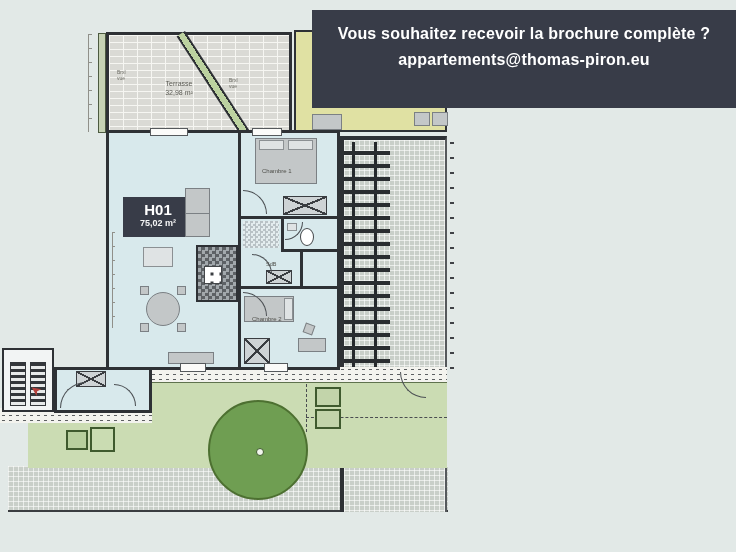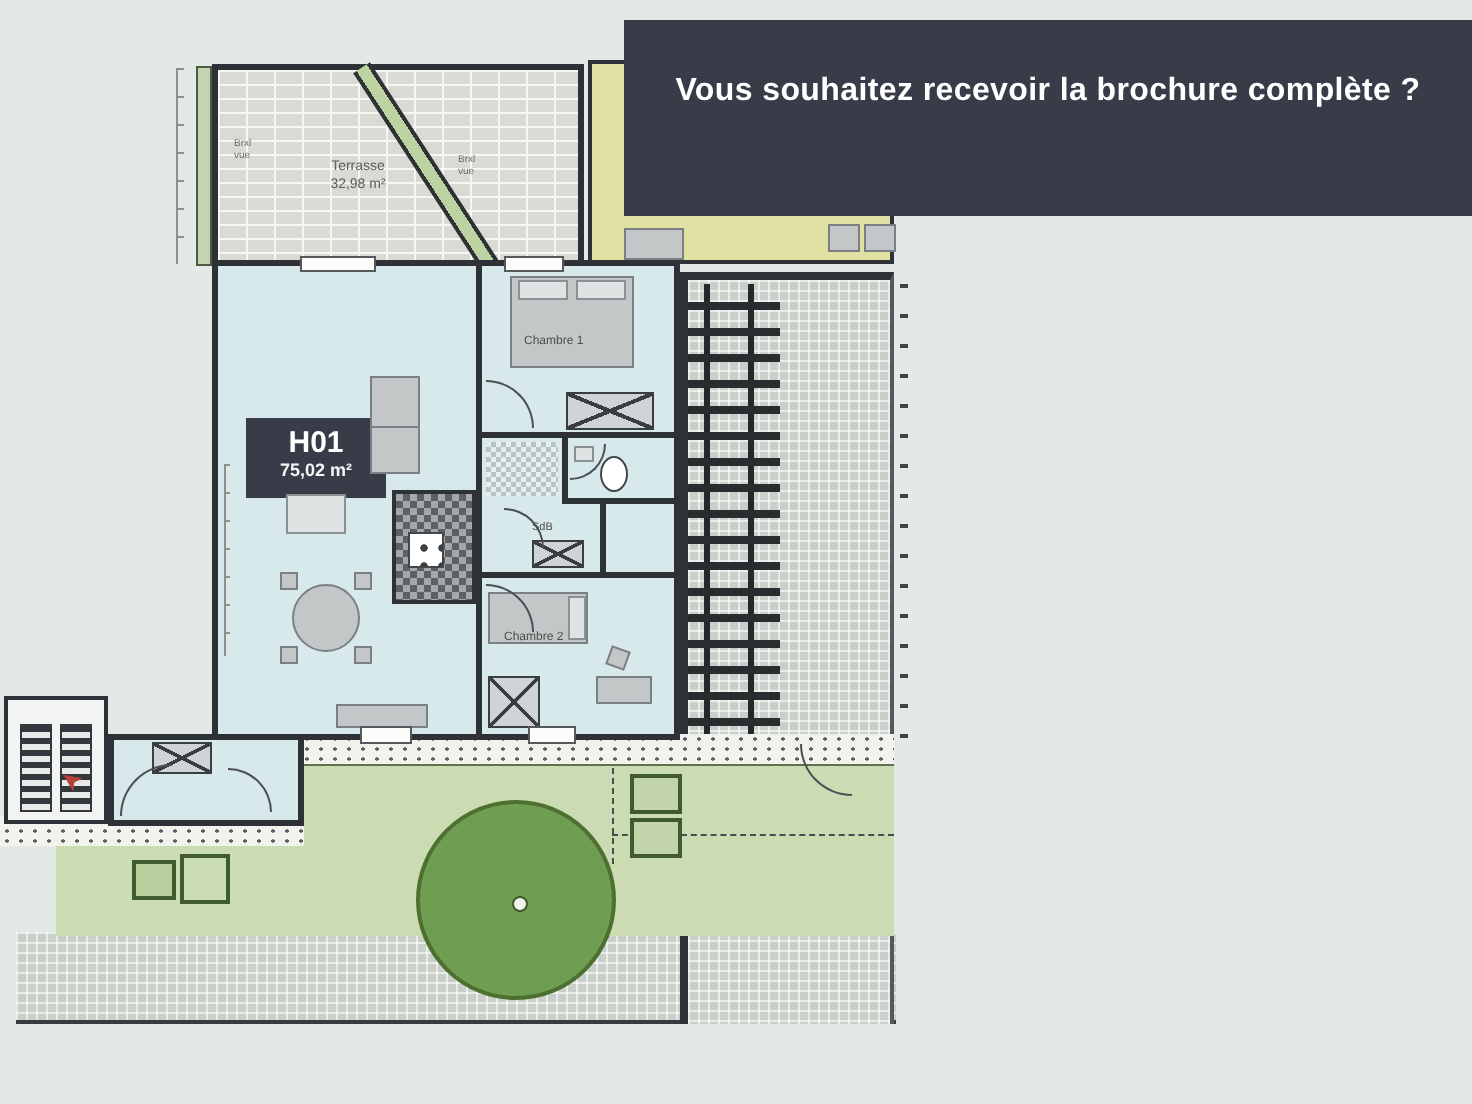--- a/index.html
+++ b/index.html
@@ -3,21 +3,21 @@
 <meta charset="utf-8">
 <style>
   html,body{margin:0;padding:0;}
   body{font-family:"Liberation Sans", sans-serif;}
   #stage{position:relative;width:736px;height:552px;background:#e2e9e7;overflow:hidden;}
   .abs{position:absolute;box-sizing:border-box;}
 
   
   .banner{left:312px;top:10px;width:424px;height:98px;background:#383c48;color:#fff;
           text-align:center;padding-top:11px;z-index:40;}
-  .banner p{margin:12px;font-size:16px;font-weight:700;line-height:1.62;letter-spacing:.2px;}
+  .banner p{margin:0;font-size:16px;font-weight:700;line-height:1.62;letter-spacing:.2px;}
 
   
   .brick{background-color:#dadad5;
     background-image:linear-gradient(#f6f6f2 1px,transparent 1px),
                      linear-gradient(90deg,#f6f6f2 1px,transparent 1px);
     background-size:14px 7px,14px 7px;}
   .paved{background-color:#c9cfc9;
     background-image:linear-gradient(rgba(255,255,255,.6) 1px,transparent 1px),
                      linear-gradient(90deg,rgba(255,255,255,.6) 1px,transparent 1px);
     background-size:5px 5px;}
@@ -120,21 +120,21 @@
 
   <div class="abs interior" style="left:106px;top:130px;width:234px;height:240px;z-index:10;"></div>
 
   <div class="abs wall" style="left:238px;top:132px;width:3px;height:236px;z-index:11;"></div>
   <div class="abs wall" style="left:241px;top:216px;width:96px;height:3px;z-index:11;"></div>
   <div class="abs wall" style="left:281px;top:219px;width:3px;height:32px;z-index:11;"></div>
   <div class="abs wall" style="left:281px;top:249px;width:56px;height:3px;z-index:11;"></div>
   <div class="abs wall" style="left:241px;top:286px;width:96px;height:3px;z-index:11;"></div>
   <div class="abs wall" style="left:300px;top:251px;width:3px;height:37px;z-index:11;"></div>
 
-  <div class="abs unitbox" style="left:123px;top:209px;width:70px;height:40px;">
+  <div class="abs unitbox" style="left:123px;top:197px;width:70px;height:40px;">
     <div class="code">H01</div>
     <div class="area">75,02 m²</div>
   </div>
 
   <div class="abs furn" style="left:185px;top:188px;width:25px;height:49px;z-index:12;
               background-image:linear-gradient(#7b8084 0,#7b8084 1px,transparent 1px);background-position:0 24px;background-repeat:no-repeat;"></div>
   <div class="abs lite" style="left:143px;top:247px;width:30px;height:20px;z-index:12;"></div>
   <div class="abs furn" style="left:146px;top:292px;width:34px;height:34px;border-radius:50%;z-index:13;"></div>
   <div class="abs furn" style="left:140px;top:286px;width:9px;height:9px;z-index:12;"></div>
   <div class="abs furn" style="left:177px;top:286px;width:9px;height:9px;z-index:12;"></div>
@@ -184,15 +184,16 @@
     <div class="abs stairs" style="left:26px;top:12px;width:16px;height:44px;"></div>
   </div>
   <div class="abs arrow-red" style="left:30px;top:384px;z-index:12;">➤</div>
 
   <div class="abs arc" style="left:400px;top:372px;width:26px;height:26px;z-index:11;transform:rotate(270deg);"></div>
 
   <div class="abs dim" style="left:112px;top:232px;width:3px;height:96px;z-index:11;"></div>
 
   <div class="abs banner">
     <p>Vous souhaitez recevoir la brochure complète ?</p>
+    <p>appartements@thomas-piron.eu</p>
   </div>
 
 </div>
 
 </body></html>

